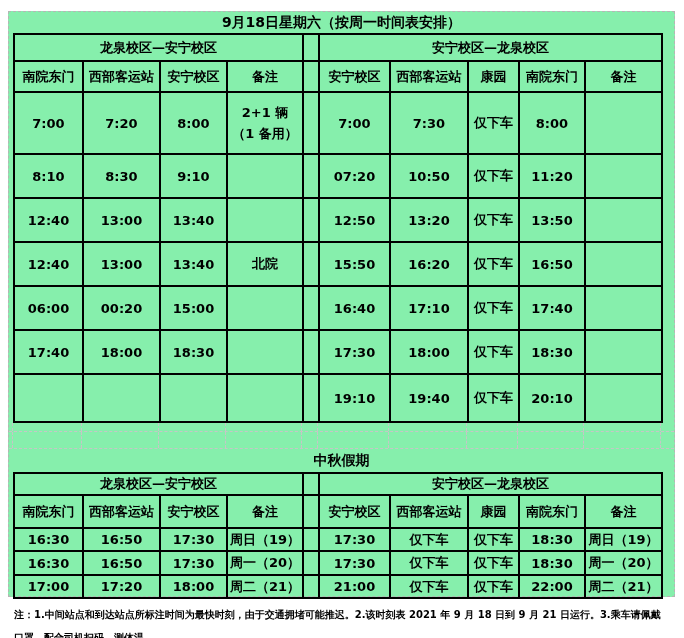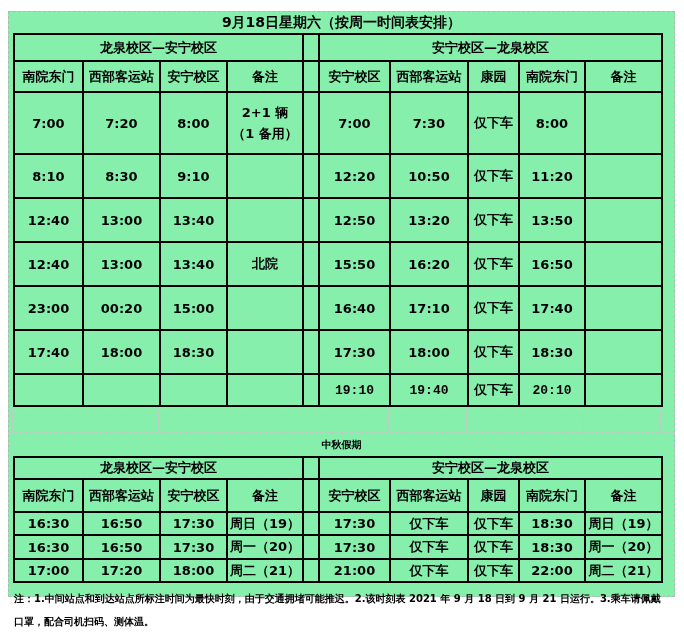--- a/index.html
+++ b/index.html
@@ -18,21 +18,21 @@
     background: #86efac;
   }
   .doc-title {
     height: 21px;
     display: flex; align-items: center; justify-content: center;
     font-size: 14px; font-weight: bold; color: #000;
   }
   .holiday-title {
     height: 23px;
     display: flex; align-items: center; justify-content: center;
-    font-size: 10px; font-weight: bold; color: #000;
+    font-size: 14px; font-weight: bold; color: #000;
   }
   table.timetable {
     border-collapse: collapse;
     table-layout: fixed;
     width: 648px;
     margin-left: 4px;
   }
   table.timetable th, table.timetable td {
     border: 2px solid #000;
     padding: 0;
@@ -41,21 +41,21 @@
     font-weight: bold;
     font-size: 13px;
     color: #000;
     overflow: hidden;
   }
   .section-row th { font-size: 14px; }
   #table1 .section-row { height: 27px; }
   #table1 .header-row  { height: 31px; }
   #table1 tbody tr { height: 44px; }
   #table1 tbody tr:first-child { height: 62px; }
-  #table1 tbody tr:last-child  { height: 32px; font-family: Liberation Mono, monospace; }
+  #table1 tbody tr:last-child  { height: 48px; }
   #table2 .section-row { height: 22px; }
   #table2 .header-row  { height: 33px; }
   #table2 tbody tr { height: 22px; }
   td.remark { white-space: pre-line; line-height: 1.65; }
   .gridgap { height: 26px; }
   .grow { display: flex; box-sizing: border-box; border-bottom: 1px dashed #c6c6c6; }
   .grow-1 { height: 9px; }
   .grow-2 { height: 17px; }
   .grow i { display: block; height: 100%; box-sizing: border-box; border-right: 1px dashed #c6c6c6; }
   #notes {
@@ -119,21 +119,21 @@
           <td>仅下车</td>
           <td>8:00</td>
           <td class="remark"></td>
         </tr>
         <tr>
           <td>8:10</td>
           <td>8:30</td>
           <td>9:10</td>
           <td class="remark"></td>
           <td></td>
-          <td>12:20</td>
+          <td>07:20</td>
           <td>10:50</td>
           <td>仅下车</td>
           <td>11:20</td>
           <td class="remark"></td>
         </tr>
         <tr>
           <td>12:40</td>
           <td>13:00</td>
           <td>13:40</td>
           <td class="remark"></td>
@@ -150,21 +150,21 @@
           <td>13:40</td>
           <td class="remark">北院</td>
           <td></td>
           <td>15:50</td>
           <td>16:20</td>
           <td>仅下车</td>
           <td>16:50</td>
           <td class="remark"></td>
         </tr>
         <tr>
-          <td>23:00</td>
+          <td>06:00</td>
           <td>00:20</td>
           <td>15:00</td>
           <td class="remark"></td>
           <td></td>
           <td>16:40</td>
           <td>17:10</td>
           <td>仅下车</td>
           <td>17:40</td>
           <td class="remark"></td>
         </tr>

